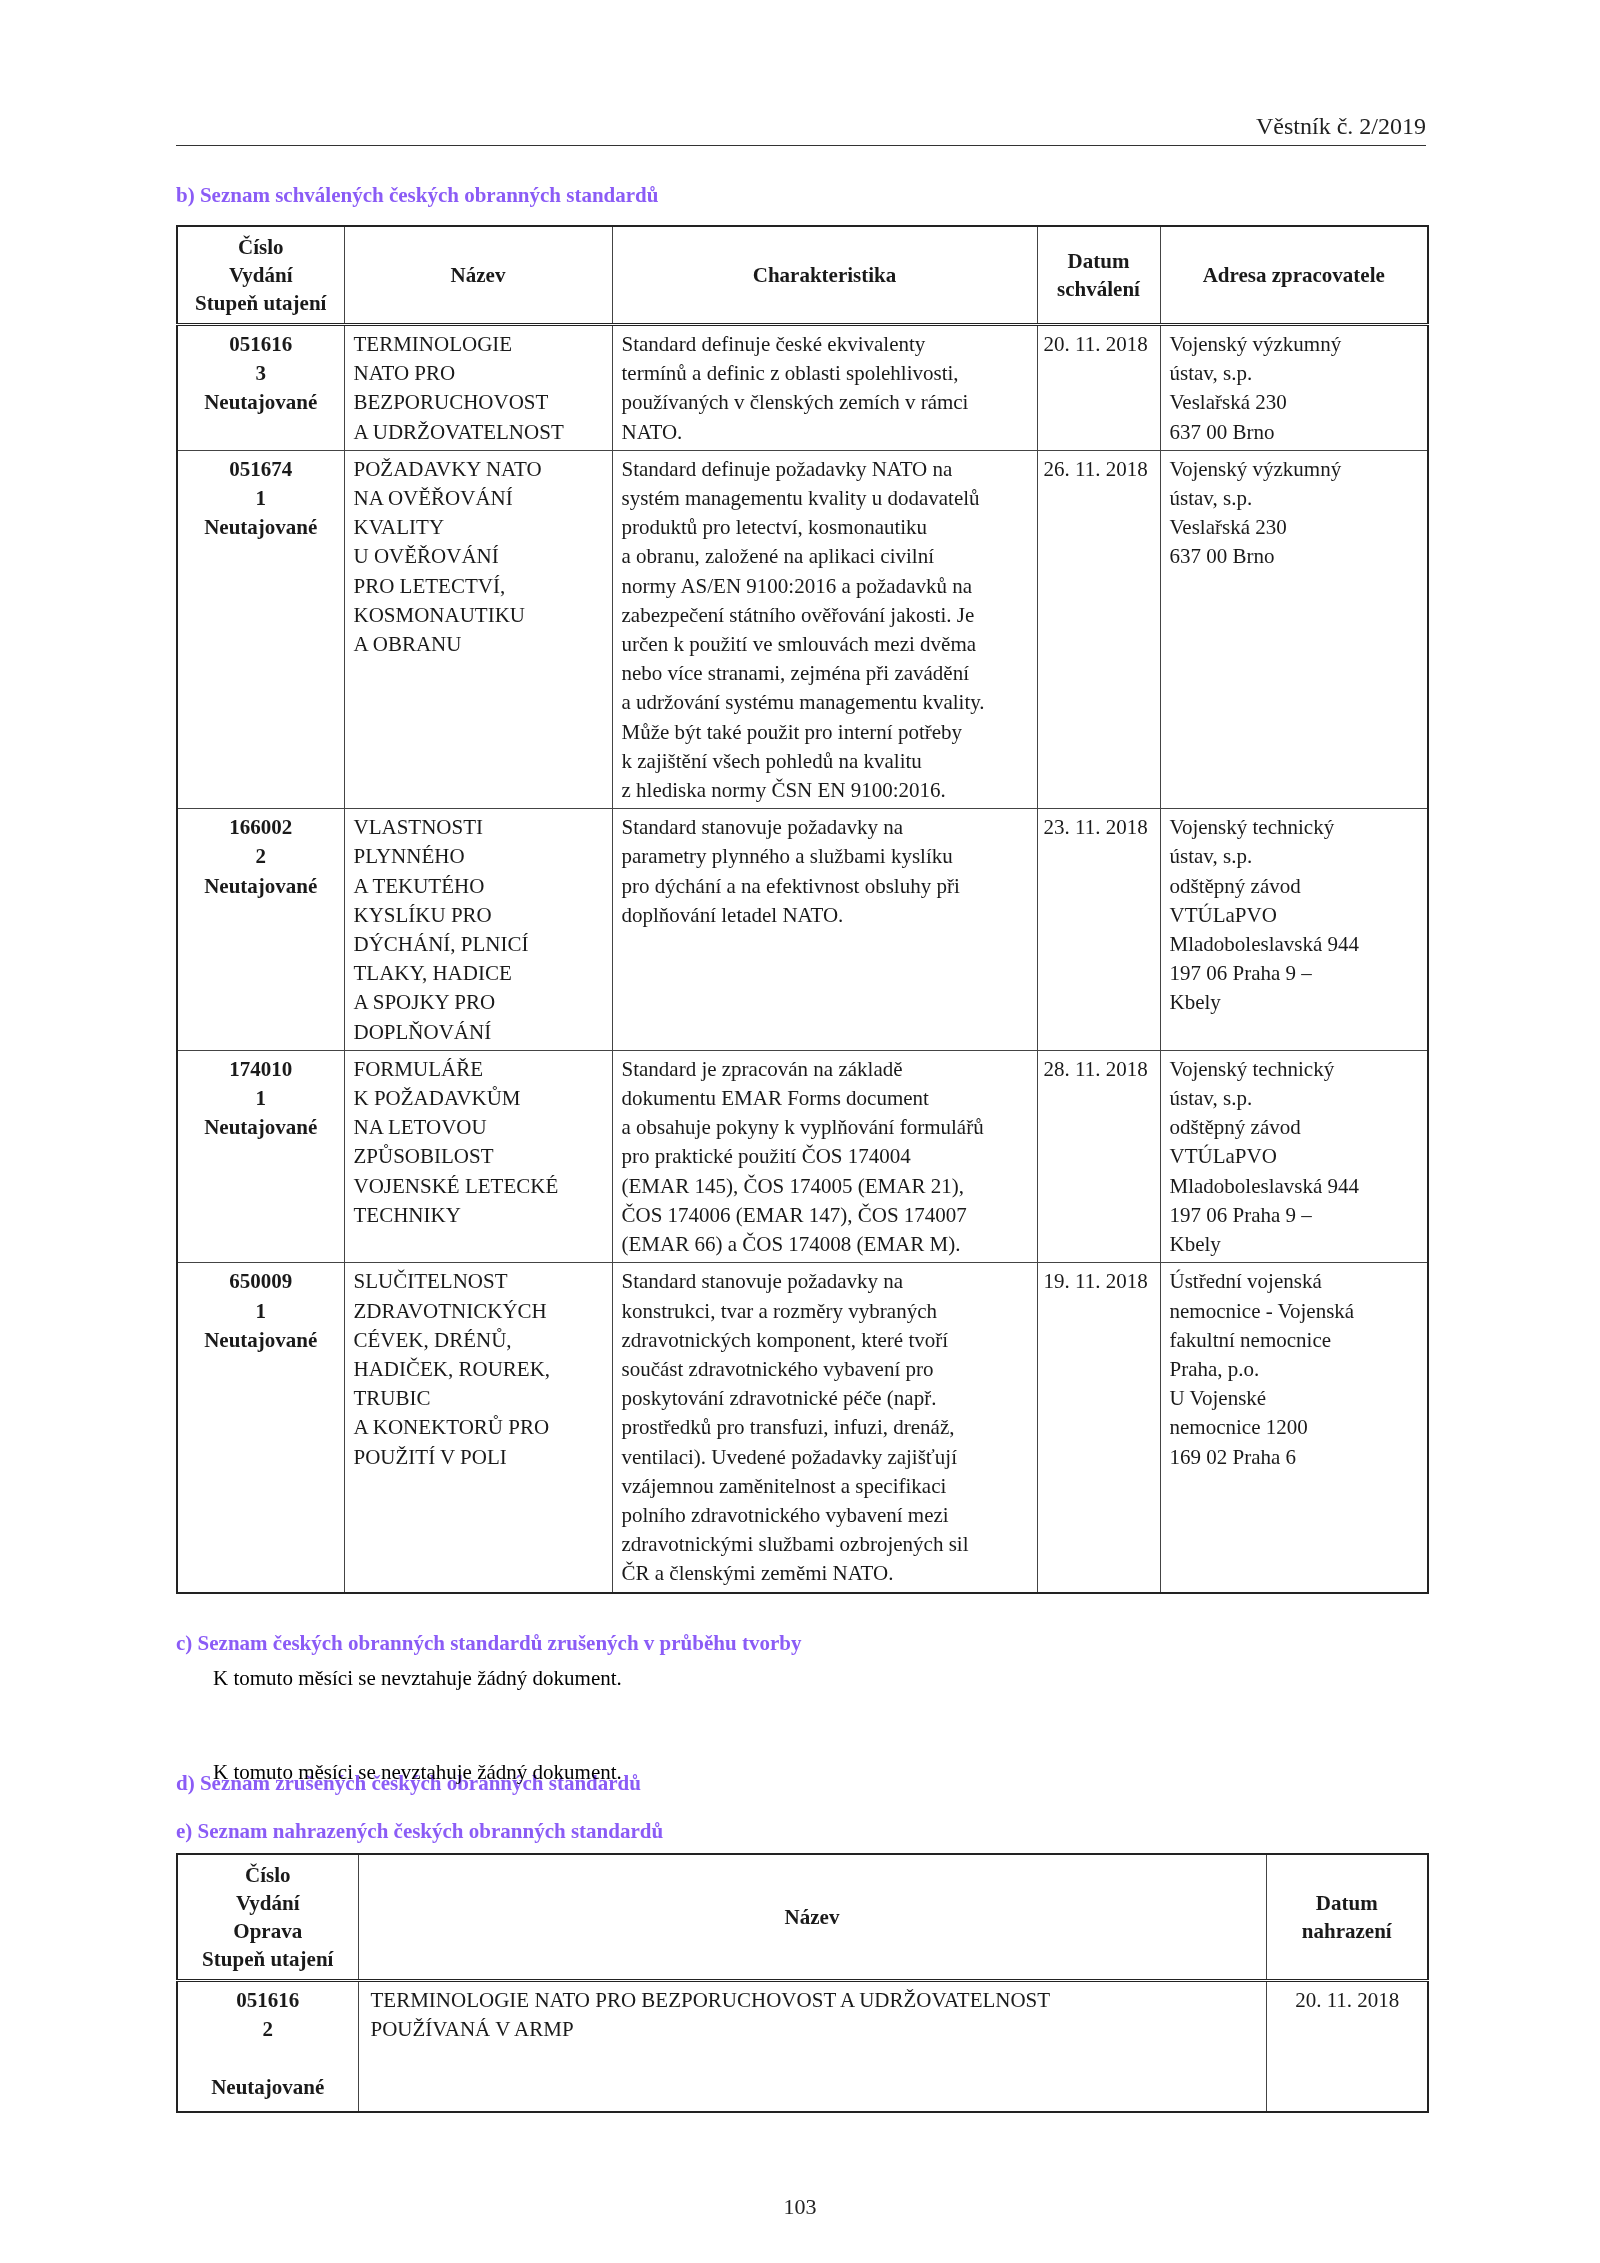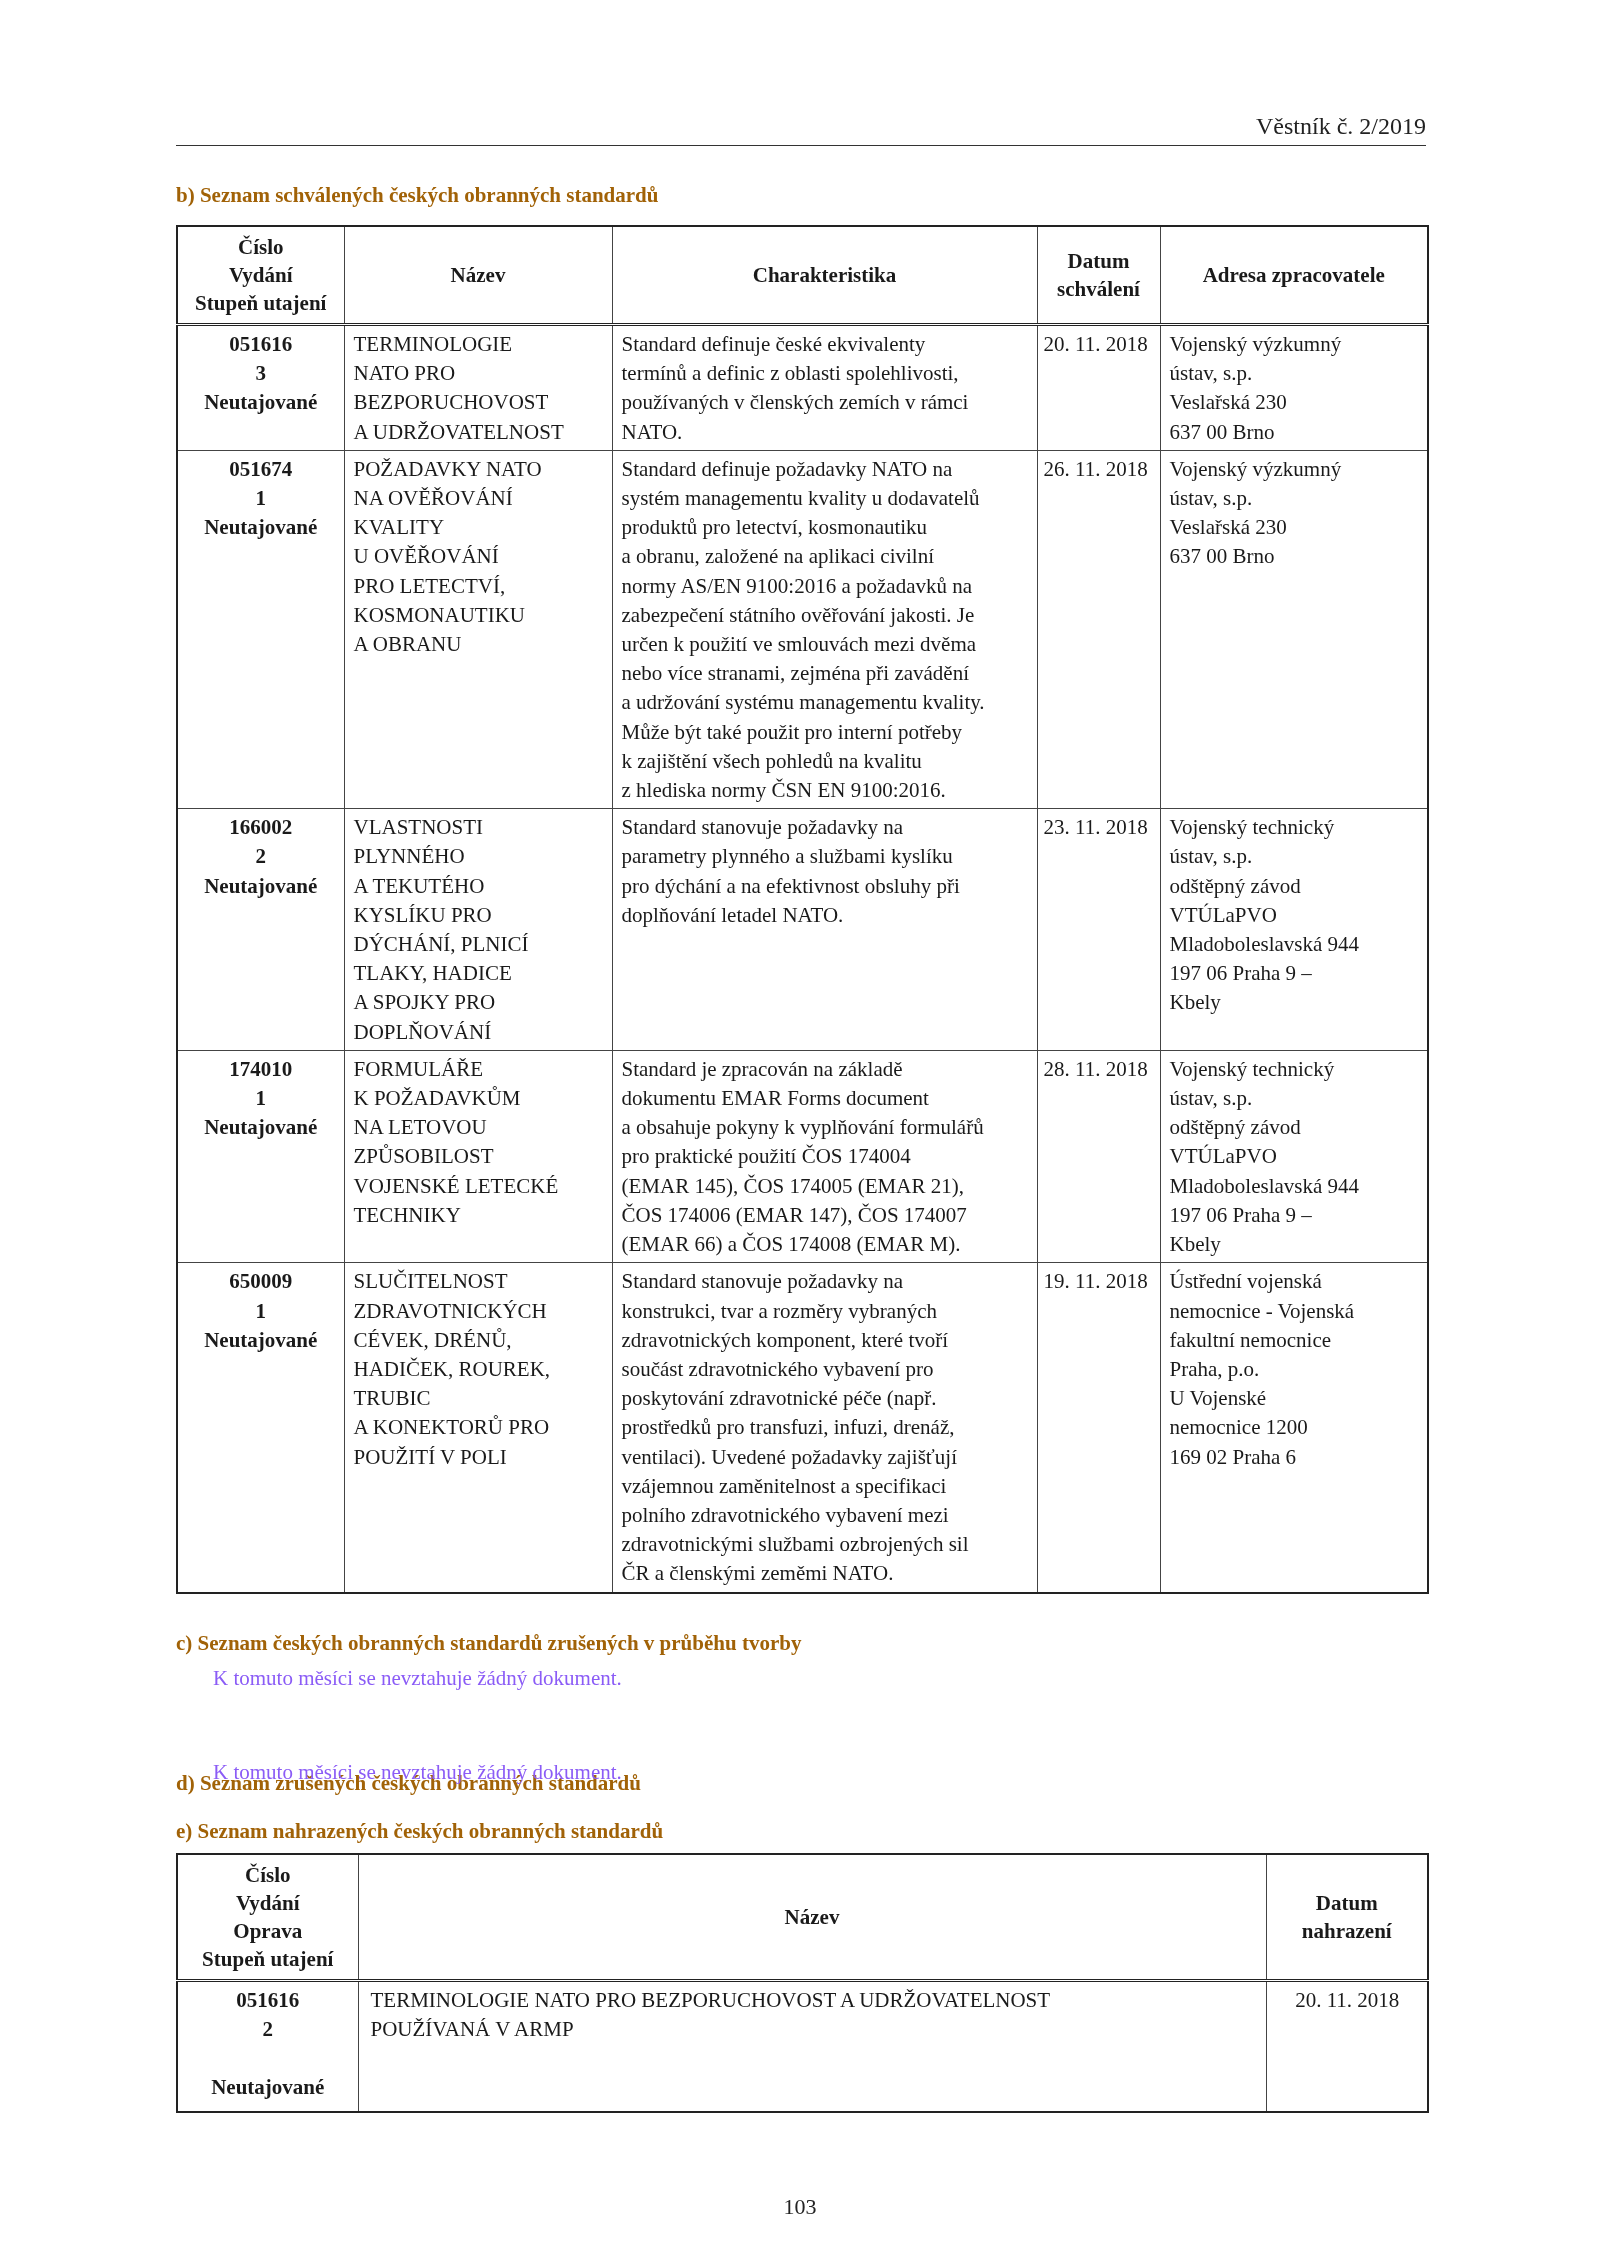--- a/index.html
+++ b/index.html
@@ -12,24 +12,24 @@
   .running-head {
     position: absolute; left: 176px; top: 113px; width: 1250px;
     text-align: right; font-size: 24px; color: #222;
   }
   .head-rule {
     position: absolute; left: 176px; top: 145px; width: 1250px;
     border-top: 1.5px solid #333;
   }
   .section-title {
     position: absolute; left: 176px;
-    font-weight: bold; font-size: 21px; color: #a16207;
+    font-weight: bold; font-size: 21px; color: #8b5cf6;
   }
   .note {
-    position: absolute; left: 213px; font-size: 21px; color: #8b5cf6;
+    position: absolute; left: 213px; font-size: 21px; color: #000000;
   }
   table.std {
     position: absolute; left: 176px; width: 1251px;
     border-collapse: collapse; table-layout: fixed;
     border: 2.5px solid #222;
     font-size: 21px; line-height: 29.2px;
   }
   table.std th, table.std td {
     border: 1px solid #444; vertical-align: top; padding: 4px 8px 3px 9px;
   }

